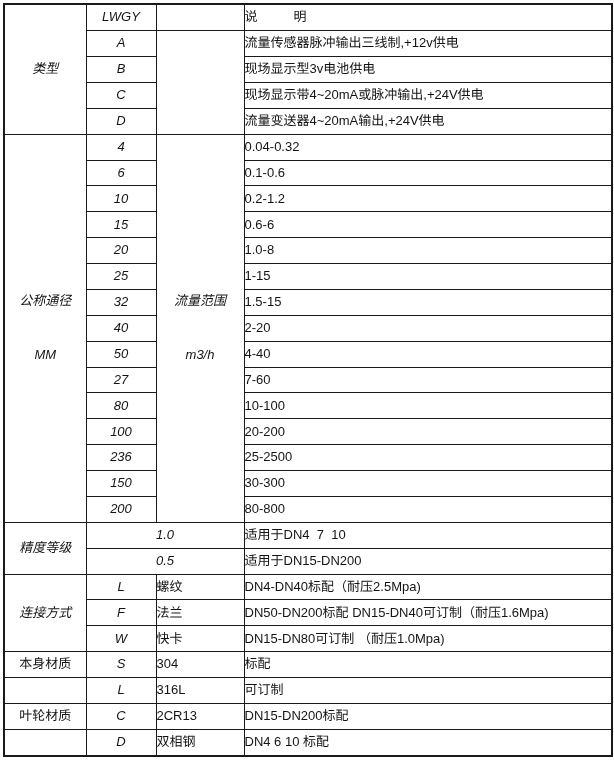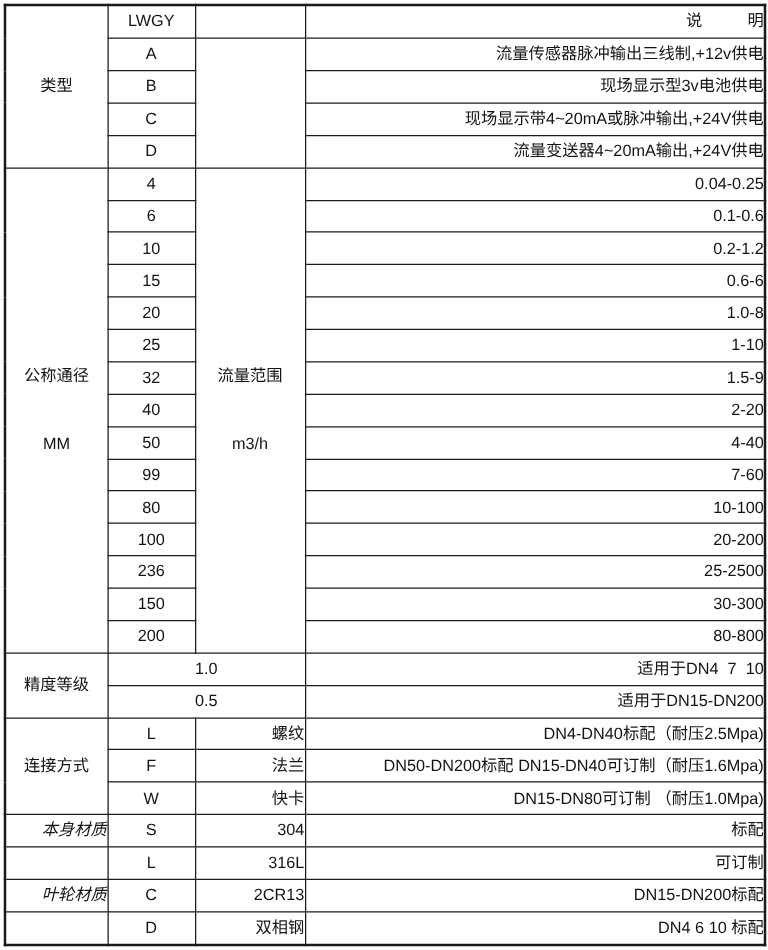--- a/index.html
+++ b/index.html
@@ -29,23 +29,23 @@
     color: #141414;
   }
   table.spec td {
     border: 1px solid #1a1a1a;
     padding: 0;
     overflow: hidden;
     white-space: pre;
     vertical-align: middle;
     line-height: 1.25;
   }
-  td.c { text-align: center; }
-  td.l { text-align: right; padding-left: 4px; }
-  td.lbl { text-align: right; padding-left: 2px; font-style: italic; }
+  td.c { text-align: center; font-style: italic; }
+  td.l { text-align: left; padding-left: 4px; }
+  td.lbl { text-align: center; padding-left: 2px; }
   .two-line div { line-height: 1.7; }
 </style>
 </head>
 <body>
 
 <div class="page">
 <table class="spec">
   <colgroup>
     <col style="width:82px">
         <col style="width:70px">
@@ -82,56 +82,56 @@
     <tr>
       <td class="c two-line" rowspan="15">
         <div>公称通径</div>
         <div>MM</div>
       </td>
       <td class="c">4</td>
       <td class="c two-line" rowspan="15">
         <div>流量范围</div>
         <div>m3/h</div>
       </td>
-      <td class="l">0.04-0.25</td>
+      <td class="l">0.04-0.32</td>
     </tr>
     <tr>
           <td class="c">6</td>
           <td class="l">0.1-0.6</td>
         </tr>
     <tr>
           <td class="c">10</td>
           <td class="l">0.2-1.2</td>
         </tr>
     <tr>
           <td class="c">15</td>
           <td class="l">0.6-6</td>
         </tr>
     <tr>
           <td class="c">20</td>
           <td class="l">1.0-8</td>
         </tr>
     <tr>
           <td class="c">25</td>
-          <td class="l">1-10</td>
+          <td class="l">1-15</td>
         </tr>
     <tr>
           <td class="c">32</td>
-          <td class="l">1.5-9</td>
+          <td class="l">1.5-15</td>
         </tr>
     <tr>
           <td class="c">40</td>
           <td class="l">2-20</td>
         </tr>
     <tr>
           <td class="c">50</td>
           <td class="l">4-40</td>
         </tr>
     <tr>
-          <td class="c">99</td>
+          <td class="c">27</td>
           <td class="l">7-60</td>
         </tr>
     <tr>
           <td class="c">80</td>
           <td class="l">10-100</td>
         </tr>
     <tr>
           <td class="c">100</td>
           <td class="l">20-200</td>
         </tr>

